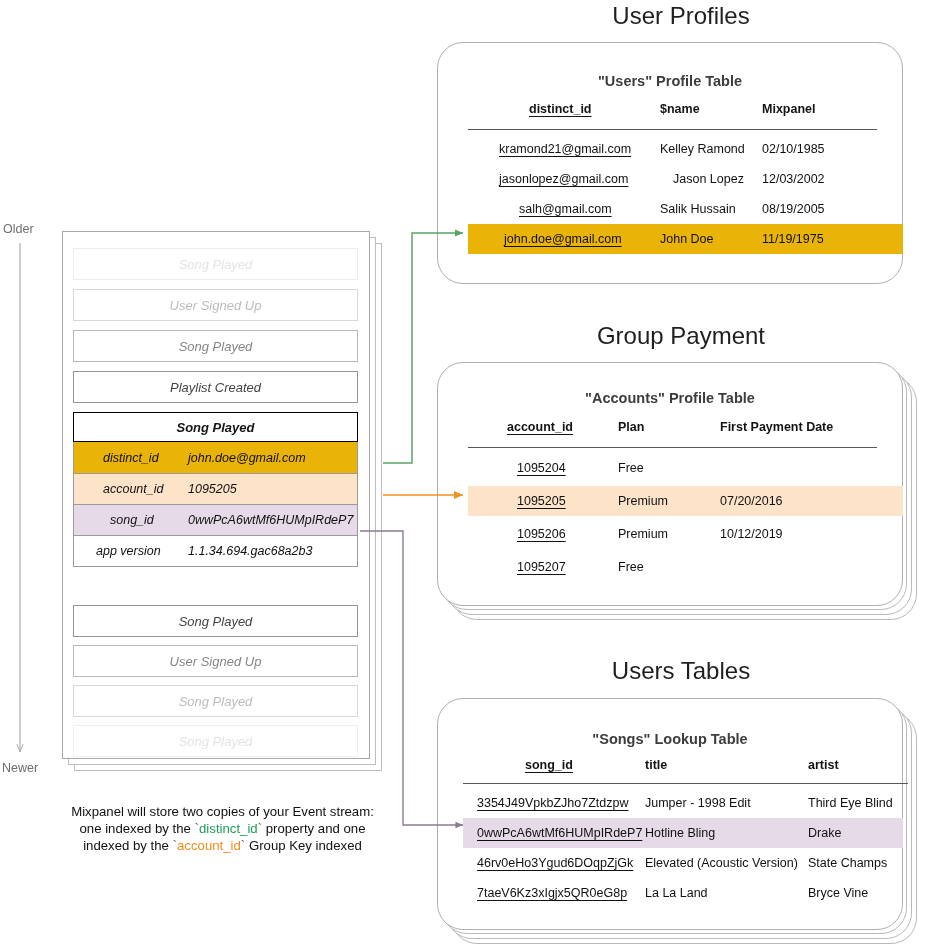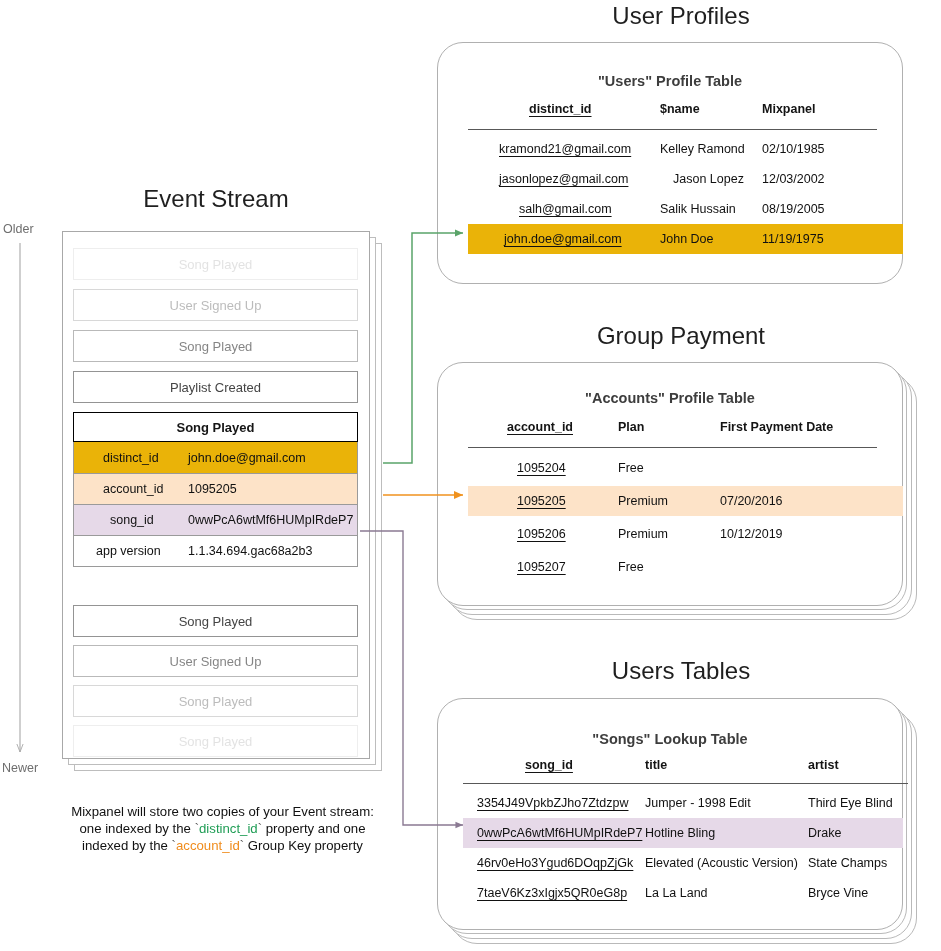--- a/index.html
+++ b/index.html
@@ -168,32 +168,31 @@
     left: 0; top: 0;
     width: 941px; height: 951px;
     pointer-events: none;
   }
 </style>
 </head>
 <body>
 
 <div id="root">
 
-  <div class="section-title" style="left:96px; top:185px; width:240px;">Event Stream</div>
 
   <div class="section-title" style="left:561px; top:2px; width:240px;">User Profiles</div>
 
   <div class="section-title" style="left:561px; top:322px; width:240px;">Group Payment</div>
 
   <div class="section-title" style="left:561px; top:657px; width:240px;">Users Tables</div>
 
   <div class="axis-label" style="left:3px; top:222px;">Older</div>
   <div class="axis-label" style="left:2px; top:761px;">Newer</div>
 
-  <div id="event-stream-wrap" style="left:62px; top:231px; width:352px; height:540px;">
+  <div id="event-stream-wrap" style="left:62px; top:231px; width:352px; height:540px;font-style:italic;">
     <div class="es-layer" style="left:12px; top:12px; width:308px; height:528px;"></div>
     <div class="es-layer" style="left:6px; top:6px; width:308px; height:528px;"></div>
     <div class="es-face" style="width:308px; height:528px;"></div>
 
     <div class="ev-card f4" style="left:11px; top:17px; width:285px; height:32px;">
       <span>Song Played</span>
     </div>
     <div class="ev-card f3" style="left:11px; top:58px; width:285px; height:32px;">
       <span>User Signed Up</span>
     </div>
@@ -243,21 +242,21 @@
       <span>Song Played</span>
     </div>
   </div>
 
   <div id="caption" style="left:40px; top:803px; width:365px;">
     <div>Mixpanel will store two copies of your Event stream:</div>
     <div>
       <span>one indexed by the </span><span class="tok-tick">`</span><span class="tok-green">distinct_id</span><span class="tok-tick">`</span><span> property and one</span>
     </div>
     <div>
-      <span>indexed by the </span><span class="tok-tick">`</span><span class="tok-orange">account_id</span><span class="tok-tick">`</span><span> Group Key property</span>
+      <span>indexed by the </span><span class="tok-tick">`</span><span class="tok-orange">account_id</span><span class="tok-tick">`</span><span> Group Key indexed</span>
     </div>
   </div>
 
   <div class="panel-stack" style="left:437px; top:42px; width:466px; height:242px;">
     <div class="panel-face" style="width:466px; height:242px;"></div>
 
     <div class="tbl-title" style="top:31px;">"Users" Profile Table</div>
 
     <div class="ptable" style="top:60px;">
       <div class="hdr-row">

